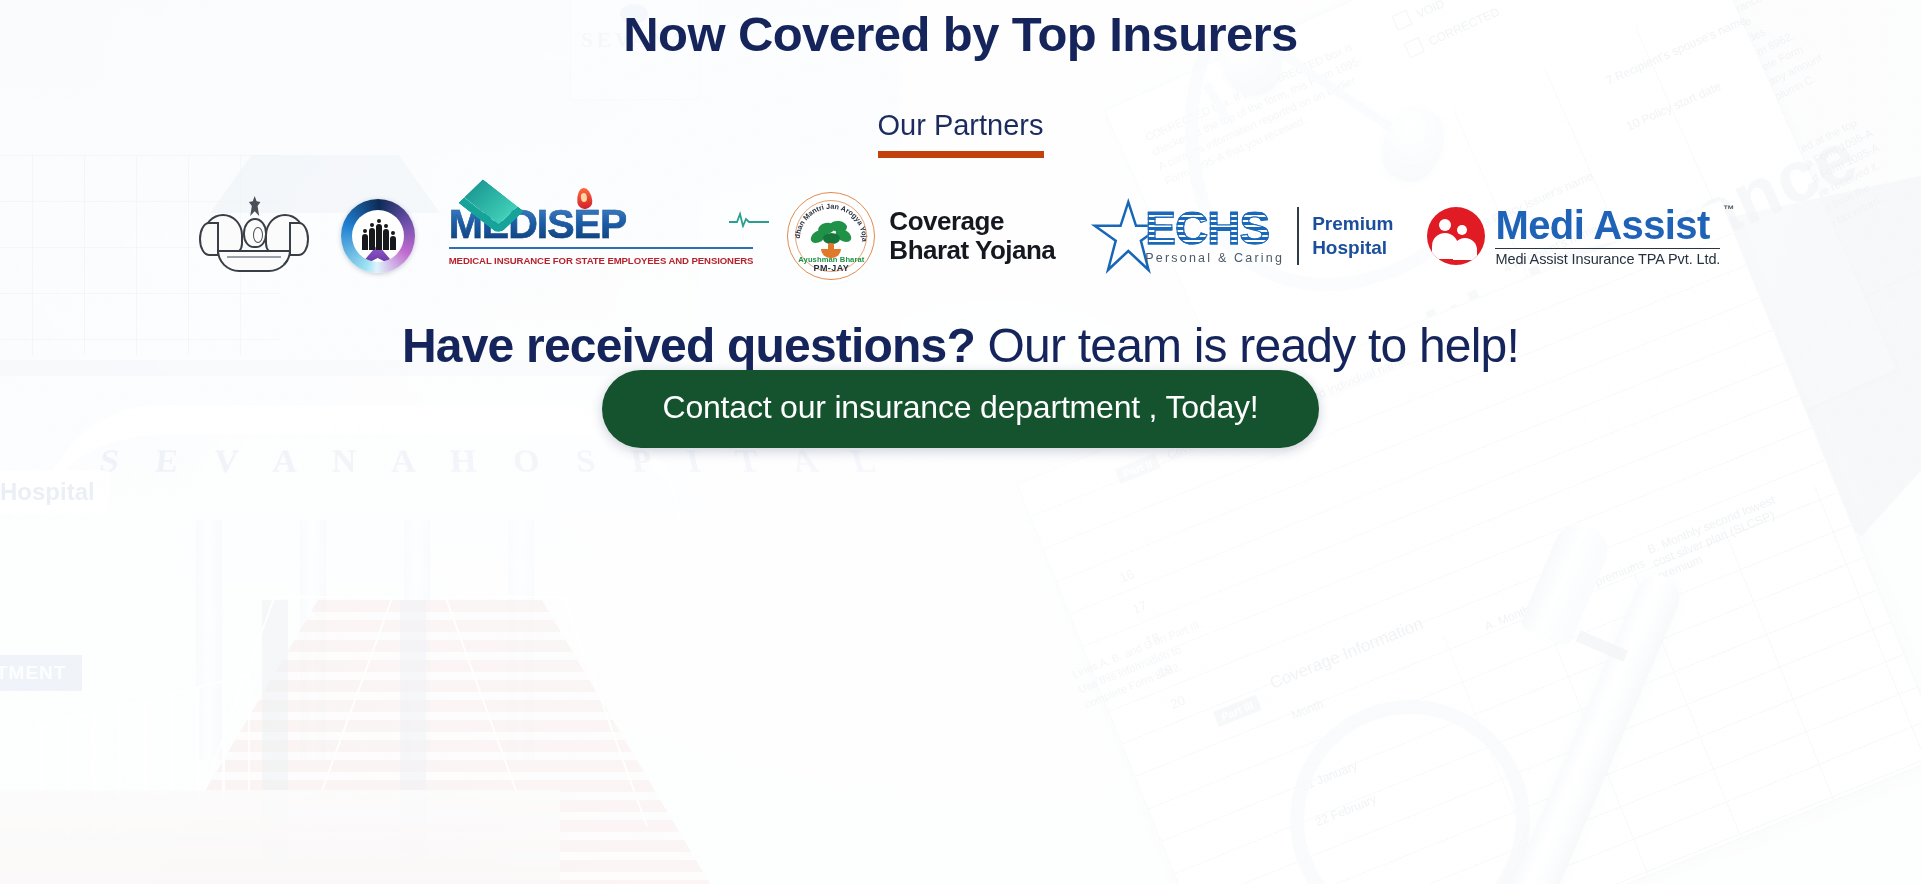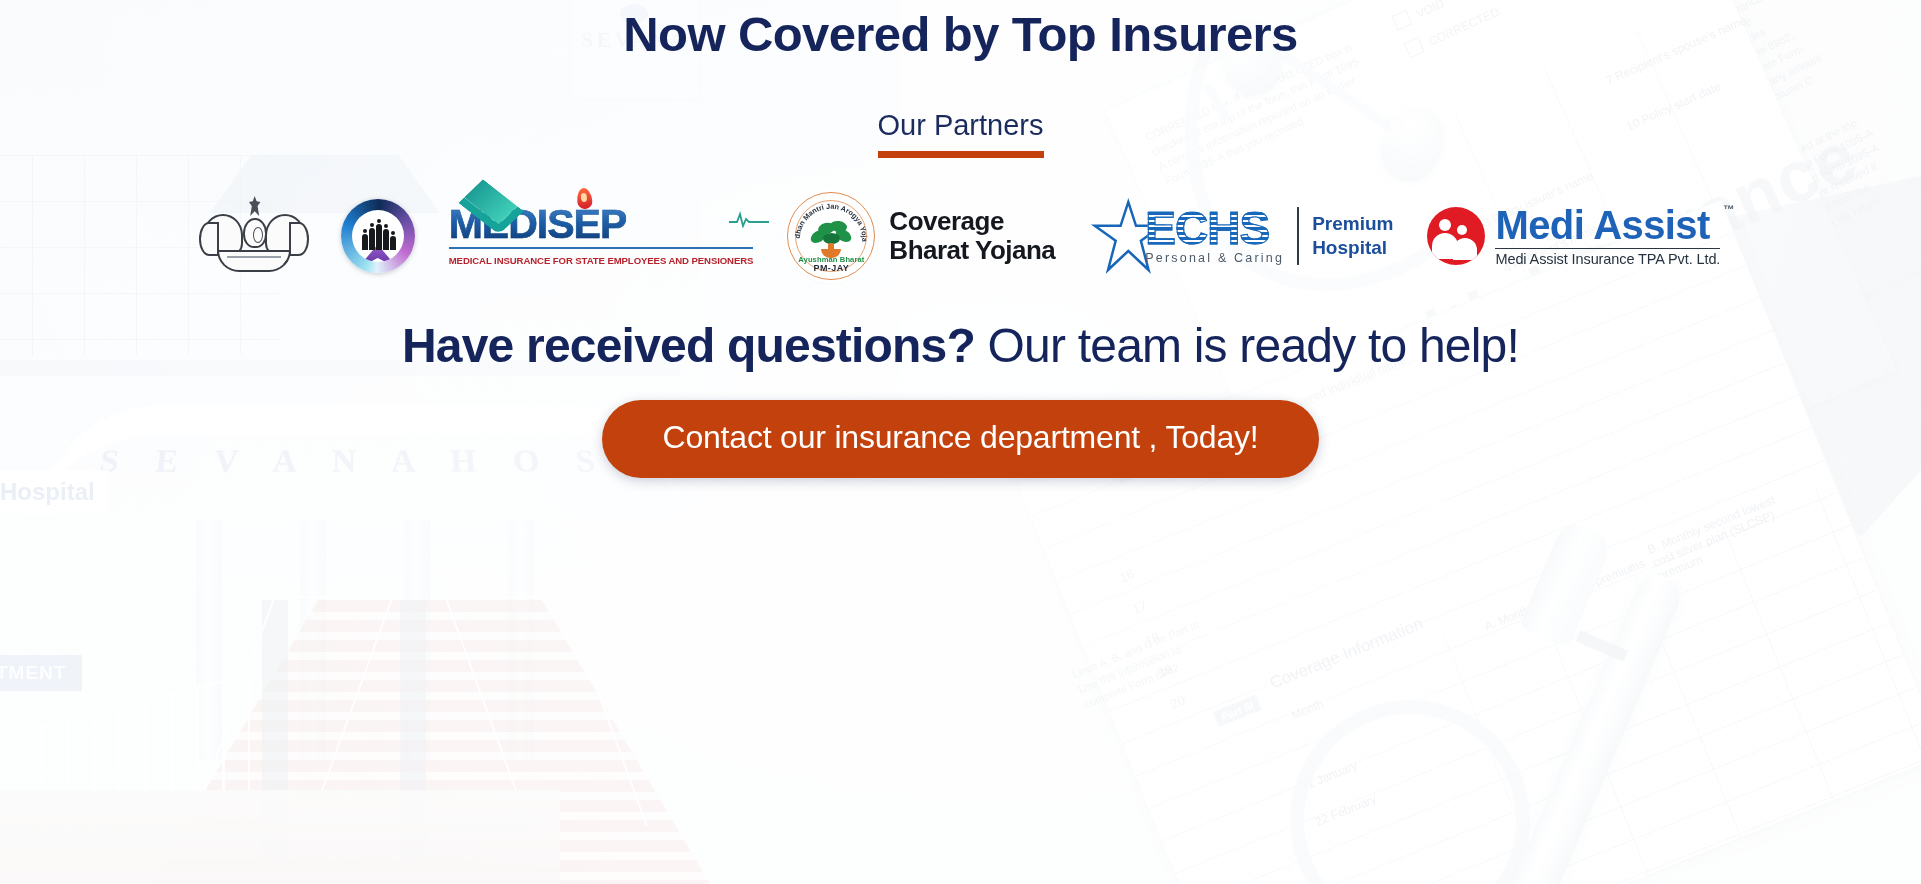--- a/index.html
+++ b/index.html
@@ -476,22 +476,21 @@
   .ma-sub { font-size:14.5px; color:#273240; letter-spacing:-.1px; }
 
   
   .cta-head {
     margin-top:40px; font-size:48px; line-height:1; color:#15255c;
     letter-spacing:-.8px; white-space:nowrap;
   }
   .cta-head b { font-weight:700; }
   .cta-head span { font-weight:400; }
   .cta-btn {
-    margin-top:30px;
-    background:#c2410c; color:#ffffff;
+    background:#14532d; color:#ffffff;
     font-size:32px; font-weight:400; letter-spacing:-.2px;
     padding:19px 60px 22px; border:none; border-radius:40px;
     cursor:pointer; white-space:nowrap;
     box-shadow:0 3px 12px rgba(20,36,80,.22);
   }
 </style>
 </head>
 <body>
 
 <div class="banner">

